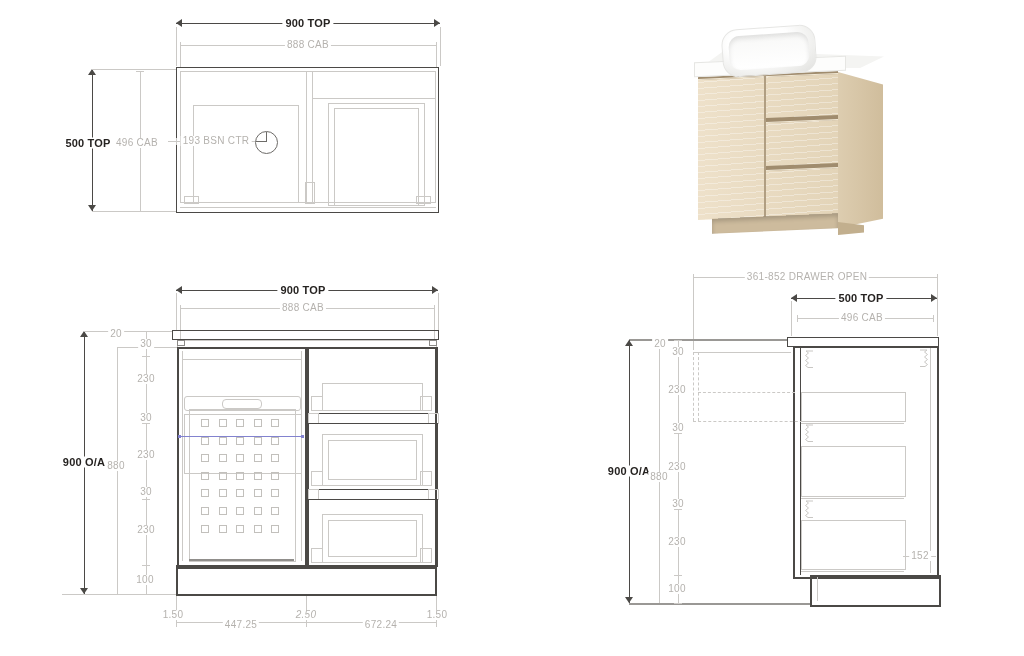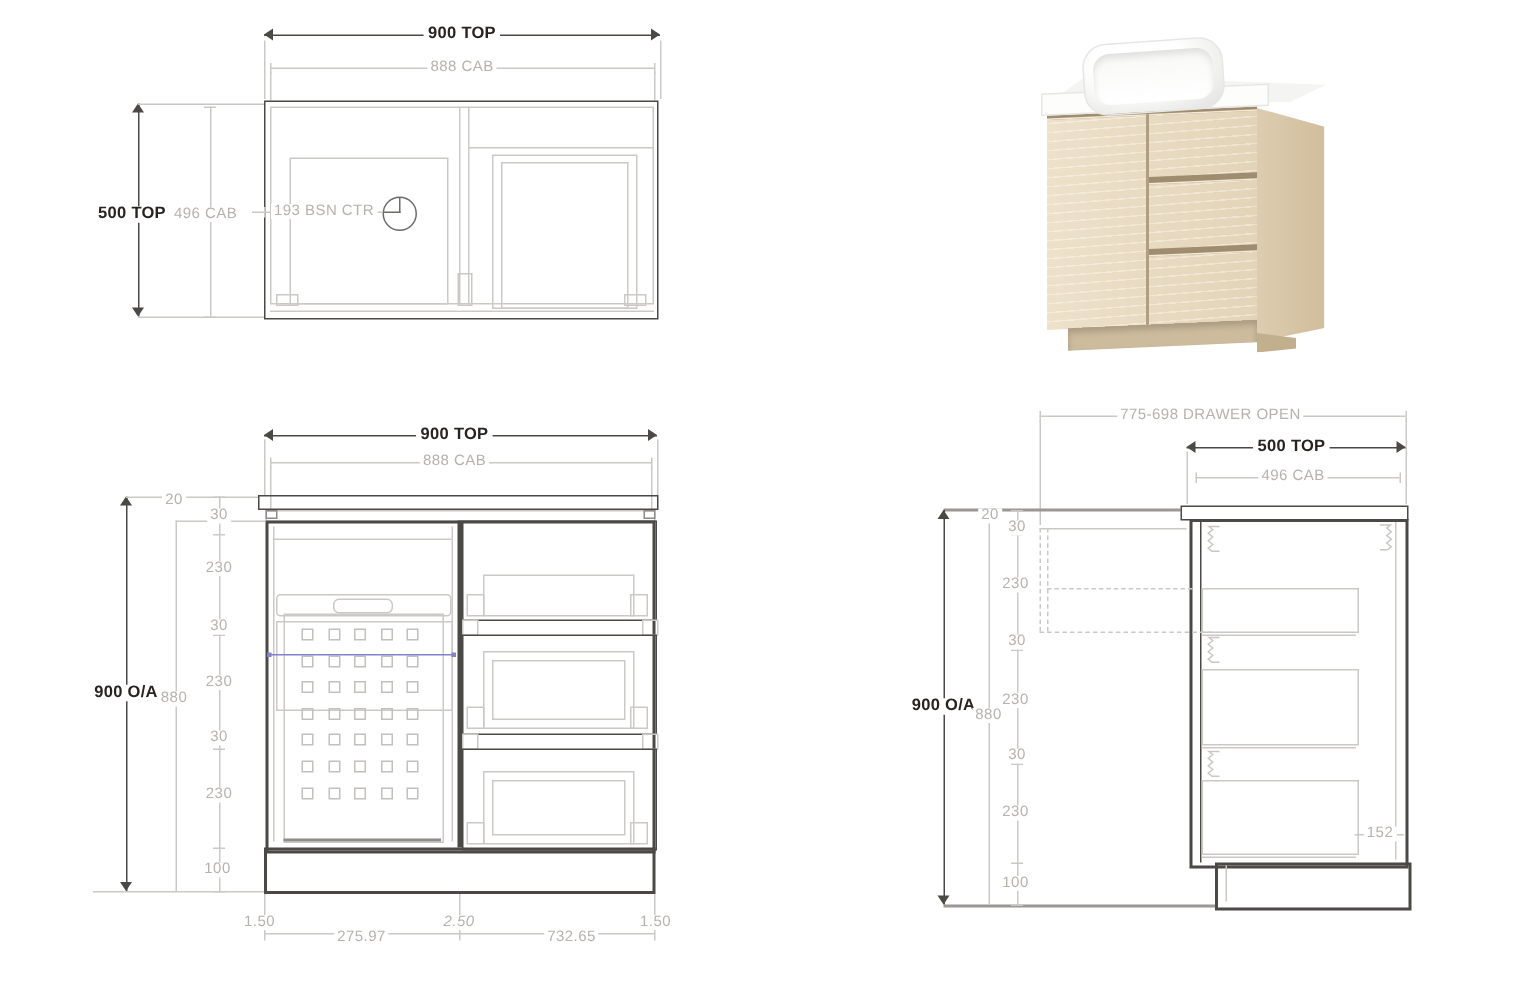--- a/index.html
+++ b/index.html
@@ -249,34 +249,34 @@
     <div class="lab-l" style="left:146px;top:455px;">230</div>
     <div class="lab-l" style="left:146px;top:492px;">30</div>
     <div class="lab-l" style="left:146px;top:530px;">230</div>
     <div class="lab-l" style="left:145px;top:580px;">100</div>
 
     <div class="vl" style="left:176px;top:596px;height:31px;"></div>
     <div class="vl" style="left:306px;top:596px;height:31px;"></div>
     <div class="vl" style="left:436px;top:596px;height:31px;"></div>
     <div class="hl" style="left:176px;top:622px;width:260px;"></div>
     <div class="lab-l" style="left:173px;top:615px;">1.50</div>
-    <div class="lab-l" style="left:241px;top:625px;">275.97</div>
+    <div class="lab-l" style="left:241px;top:625px;">447.25</div>
     <div class="lab-l" style="left:306px;top:615px;font-style:italic;">2.50</div>
-    <div class="lab-l" style="left:381px;top:625px;">732.65</div>
+    <div class="lab-l" style="left:381px;top:625px;">672.24</div>
     <div class="lab-l" style="left:437px;top:615px;">1.50</div>
   </div>
 
   <div>
 
     <div class="hl" style="left:693px;top:277px;width:244px;"></div>
     <div class="tick-v" style="left:693px;top:274px;"></div>
     <div class="tick-v" style="left:937px;top:274px;"></div>
     <div class="vl" style="left:693px;top:280px;height:70px;"></div>
     <div class="vl" style="left:937px;top:280px;height:56px;"></div>
-    <div class="lab-l" style="left:807px;top:277px;">775-698 DRAWER OPEN</div>
+    <div class="lab-l" style="left:807px;top:277px;">361-852 DRAWER OPEN</div>
     <div class="hd" style="left:791px;top:298px;width:146px;"></div>
     <div class="arr left" style="left:791px;top:294px;"></div>
     <div class="arr right" style="left:931px;top:294px;"></div>
     <div class="vl" style="left:791px;top:301px;height:35px;"></div>
     <div class="lab-d" style="left:861px;top:298px;">500 TOP</div>
     <div class="hl" style="left:797px;top:318px;width:136px;"></div>
     <div class="tick-v" style="left:797px;top:315px;"></div>
     <div class="tick-v" style="left:933px;top:315px;"></div>
     <div class="lab-l" style="left:862px;top:318px;">496 CAB</div>
 

